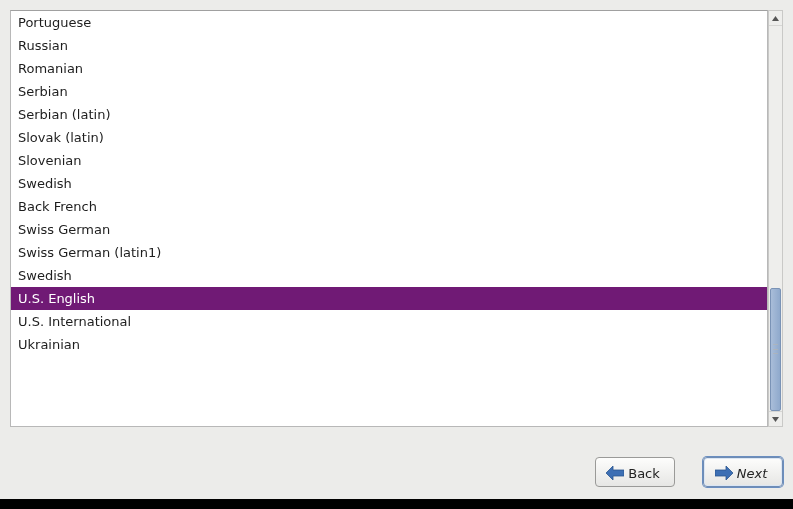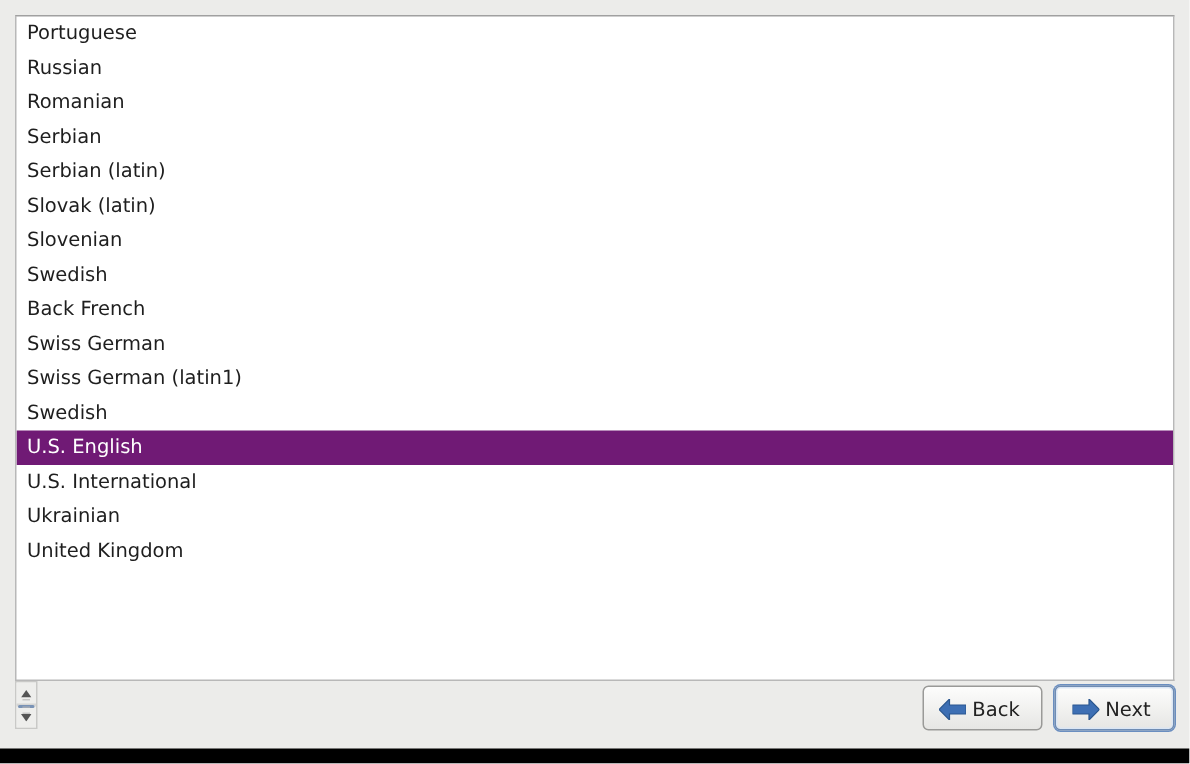--- a/index.html
+++ b/index.html
@@ -9,23 +9,22 @@
     font-family: "DejaVu Sans", "Liberation Sans", sans-serif;
     font-size: 13px;
     color: #222;
     position: relative;
   }
   .list-wrap {
     position: absolute;
     left: 10px;
     top: 10px;
     width: 773px;
-    height: 476px;
+    height: 417px;
     display: flex;
-    flex-direction: column;
   }
   .listbox {
     flex: 1;
     background: #fff;
     border: 1px solid #b8b8b8;
     border-top-color: #a0a0a0;
     overflow: hidden;
     position: relative;
   }
   .list-item {
@@ -108,24 +107,26 @@
     background: linear-gradient(to bottom, #fdfdfc, #e6e6e4);
     border: 1px solid #9a9a98;
     border-radius: 4px;
     display: flex;
     align-items: center;
     justify-content: center;
     gap: 4px;
     font-size: 13px;
     color: #222;
     cursor: pointer;
+    margin-left: 20px;
   }
   .btn.default {
     box-shadow: 0 0 0 1px #6a8ec0, inset 0 0 0 1px #dbe6f4;
     border-color: #6f8cb3;
+    font-style: italic;
   }
   .btn .arrow {
     display: inline-flex;
   }
   .footer-bar {
     position: absolute;
     left: 0; right: 0; bottom: 0;
     height: 10px;
     background: #000;
   }
@@ -143,21 +144,20 @@
       <div class="list-item">Slovak (latin)</div>
       <div class="list-item">Slovenian</div>
       <div class="list-item">Swedish</div>
       <div class="list-item">Back French</div>
       <div class="list-item">Swiss German</div>
       <div class="list-item">Swiss German (latin1)</div>
       <div class="list-item">Swedish</div>
       <div class="list-item selected">U.S. English</div>
       <div class="list-item">U.S. International</div>
       <div class="list-item">Ukrainian</div>
-      <div class="list-item">United Kingdom</div>
     </div>
   <div class="scrollbar">
     <div class="scroll-btn">
       <svg width="7" height="5" viewBox="0 0 7 5">
           <path d="M3.5 0 L7 5 L0 5 Z" fill="#555"></path>
         </svg>
     </div>
     <div class="scroll-track">
       <div class="scroll-thumb">
         <div class="thumb-grip">

